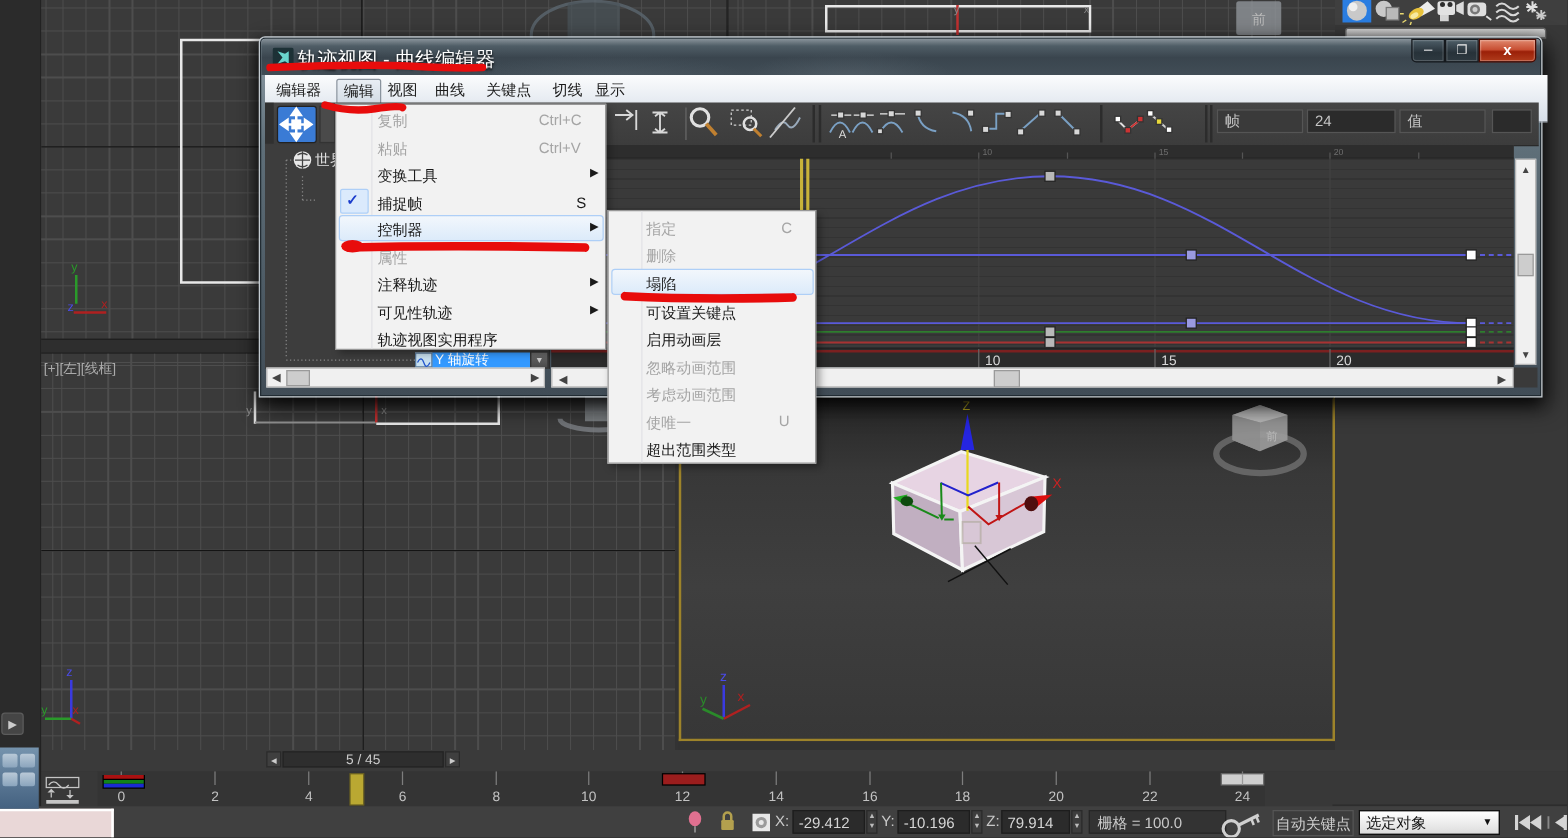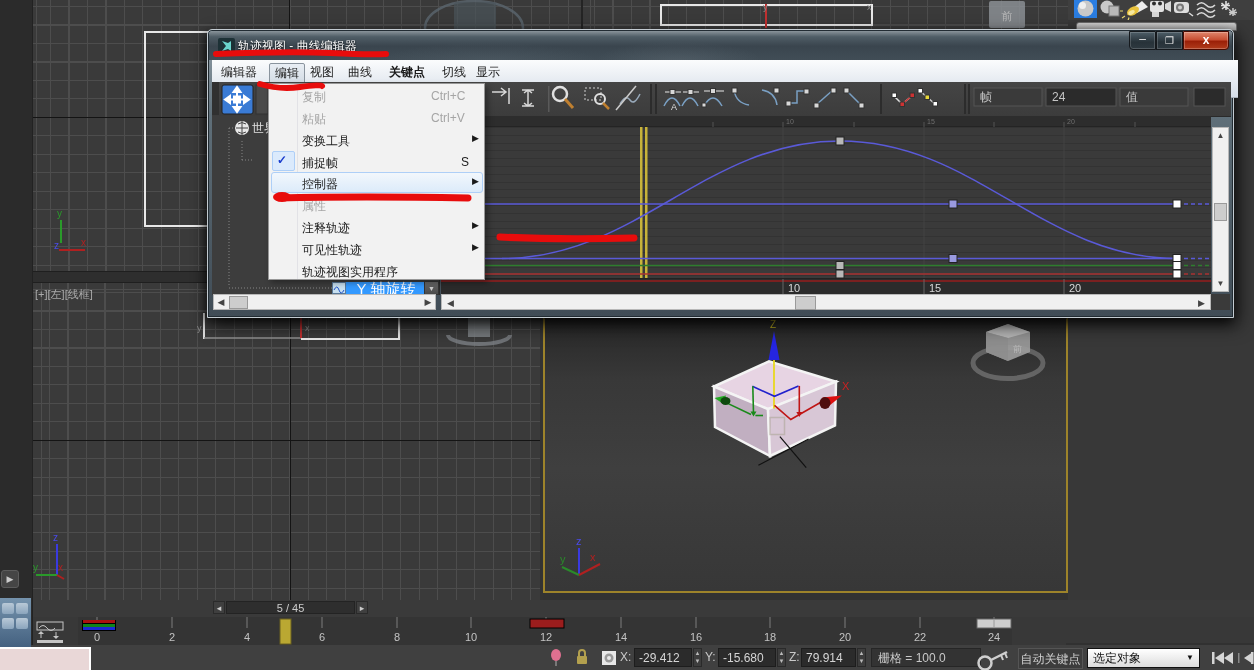--- a/index.html
+++ b/index.html
@@ -229,21 +229,21 @@
     <path d="M33 9 v-3 a3 3 0 0 1 6 0 v3" fill="none" stroke="#b3a04e" stroke-width="2"></path>
     <rect x="56" y="4" width="14" height="14" fill="#e8e8e8"></rect>
     <circle cx="63" cy="11" r="4.5" fill="#9a9a9a"></circle>
       <circle cx="63" cy="11" r="2" fill="#e8e8e8"></circle>
   </svg>
 
   <div class="abs" style="left:620px;top:650px;color:#c9c9c9;font-size:12px;">X:</div>
   <div class="abs" style="left:634px;top:648px;width:58px;height:19px;background:#2b2b2b;border:1px solid #1d1d1d;color:#d5d5d5;font-size:12px;line-height:18px;padding-left:4px;">-29.412</div>
   <div class="abs" style="left:693px;top:648px;width:9px;height:19px;background:#3d3d3d;border:1px solid #2a2a2a;color:#bbb;font-size:6px;text-align:center;line-height:8px;">▲<br>▼</div>
   <div class="abs" style="left:705px;top:650px;color:#c9c9c9;font-size:12px;">Y:</div>
-  <div class="abs" style="left:718px;top:648px;width:58px;height:19px;background:#2b2b2b;border:1px solid #1d1d1d;color:#d5d5d5;font-size:12px;line-height:18px;padding-left:4px;">-15.680</div>
+  <div class="abs" style="left:718px;top:648px;width:58px;height:19px;background:#2b2b2b;border:1px solid #1d1d1d;color:#d5d5d5;font-size:12px;line-height:18px;padding-left:4px;">-10.196</div>
   <div class="abs" style="left:777px;top:648px;width:9px;height:19px;background:#3d3d3d;border:1px solid #2a2a2a;color:#bbb;font-size:6px;text-align:center;line-height:8px;">▲<br>▼</div>
   <div class="abs" style="left:789px;top:650px;color:#c9c9c9;font-size:12px;">Z:</div>
   <div class="abs" style="left:801px;top:648px;width:55px;height:19px;background:#2b2b2b;border:1px solid #1d1d1d;color:#d5d5d5;font-size:12px;line-height:18px;padding-left:4px;">79.914</div>
   <div class="abs" style="left:857px;top:648px;width:9px;height:19px;background:#3d3d3d;border:1px solid #2a2a2a;color:#bbb;font-size:6px;text-align:center;line-height:8px;">▲<br>▼</div>
   <div class="abs" style="left:871px;top:648px;width:110px;height:19px;background:#333;border:1px solid #262626;color:#c9c9c9;font-size:12px;line-height:18px;padding-left:6px;">栅格 = 100.0</div>
 
   <svg class="abs" style="left:975px;top:648px;" width="38" height="22">
     <circle cx="10" cy="15" r="6.5" fill="none" stroke="#cfcfcf" stroke-width="2.5"></circle>
     <line x1="16" y1="12" x2="32" y2="4" stroke="#cfcfcf" stroke-width="2.5"></line>
     <line x1="26" y1="7" x2="28" y2="12" stroke="#cfcfcf" stroke-width="2"></line>
@@ -282,33 +282,33 @@
   </svg>
 
   <div class="abs" style="left:207px;top:29px;width:1027px;height:289px;border-radius:5px 5px 0 0;background:linear-gradient(180deg,#93a1ab,#5f6f79 30%,#404c56);border:1px solid #c3cbd1;box-shadow:inset 0 0 0 1px #222c33, 4px 7px 18px rgba(0,0,0,0.75), -3px 4px 10px rgba(0,0,0,0.5);">
 
     <div class="abs" style="left:1px;top:1px;width:1023px;height:29px;border-radius:4px 4px 0 0;background:radial-gradient(ellipse 120px 28px at 470px 30px, rgba(200,215,225,0.10), transparent 70%),radial-gradient(ellipse 160px 30px at 280px 32px, rgba(190,205,215,0.08), transparent 70%),linear-gradient(180deg,#8a949b 0%,#4f5d66 20%,#3a454e 52%,#414d56 100%);">
 
       <svg class="abs" style="left:9px;top:7px;" width="17" height="16">
         <rect x="0" y="0" width="17" height="16" rx="2" fill="#1d3136"></rect>
         <path d="M4 3 L10 5 L13 3 L13 13 L10 11 L4 13 L8 8 Z" fill="#6ad4cc"></path>
       </svg>
-      <div class="abs" style="left:29px;top:7px;color:#fff;font-size:12px;text-shadow:0 1px 2px #000;">轨迹视图 - 曲线编辑器</div>
+      <div class="abs" style="left:29px;top:7px;color:#fff;font-size:16px;text-shadow:0 1px 2px #000;">轨迹视图 - 曲线编辑器</div>
 
       <div class="abs" style="left:920px;top:0;width:27px;height:19px;background:linear-gradient(#4e5e68,#273239 60%,#2e3940);border:1px solid #15191d;border-radius:0 0 0 4px;box-shadow:inset 0 0 0 1px rgba(255,255,255,0.18);color:#e8e8e8;text-align:center;line-height:14px;font-size:12px;">–</div>
       <div class="abs" style="left:947px;top:0;width:27px;height:19px;background:linear-gradient(#4e5e68,#273239 60%,#2e3940);border:1px solid #15191d;box-shadow:inset 0 0 0 1px rgba(255,255,255,0.18);color:#e8e8e8;text-align:center;line-height:17px;font-size:10px;">❐</div>
       <div class="abs" style="left:974px;top:0;width:46px;height:19px;background:linear-gradient(#e0876d 0%,#c84f33 45%,#9b2008 55%,#b03c1c 100%);border:1px solid #4a0a00;border-radius:0 0 4px 0;box-shadow:inset 0 0 0 1px rgba(255,255,255,0.25);color:#fff;text-align:center;line-height:17px;font-size:12px;font-weight:bold;">x</div>
     </div>
 
     <div class="abs" style="left:4px;top:30px;width:1026px;height:38px;background:linear-gradient(#fbfcfd,#d6dee8);border-bottom:1px solid #aab2bc;color:#1a1a1a;font-size:12px;">
       <span class="abs" style="left:9px;top:4px;">编辑器</span>
       <span class="abs" style="left:57px;top:3px;border:1px solid #8a949e;border-radius:2px;background:linear-gradient(#e9eef4,#d3dce5);padding:1px 5px;">编辑</span>
       <span class="abs" style="left:98px;top:4px;">视图</span>
       <span class="abs" style="left:136px;top:4px;">曲线</span>
-      <span class="abs" style="left:177px;top:4px;font-weight:bold;">关键点</span>
+      <span class="abs" style="left:177px;top:4px;">关键点</span>
       <span class="abs" style="left:230px;top:4px;">切线</span>
       <span class="abs" style="left:264px;top:4px;text-align:center;">显示</span>
     </div>
 
     <div class="abs" style="left:4px;top:52px;width:1019px;height:35px;background:linear-gradient(#454545,#3c3c3c);border-bottom:1px solid #2a2a2a;"></div>
 
   </div>
 
   <svg class="abs" style="left:212px;top:82px;" width="1017" height="34">
     <rect x="0" y="0" width="7" height="33" fill="#303030"></rect>
@@ -409,21 +409,21 @@
       </g>
       <circle cx="30" cy="12" r="7" fill="#e8e8e8"></circle>
       <path d="M26 8 a7 7 0 0 1 8 0 M24 12 h12 M26 16 a7 7 0 0 0 8 0 M30 5 v14" stroke="#444" fill="none"></path>
       <text x="40" y="16" fill="#e0e0e0" font-size="12" font-family="Liberation Sans">世界</text>
     </svg>
 
     <div class="abs" style="left:120px;top:166px;width:14px;height:12px;background:#c8e0f0;border:1px solid #5a7a9a;"></div>
     <svg class="abs" style="left:120px;top:166px;" width="14" height="12">
         <path d="M2 8 q3 -6 5 0 t5 0" stroke="#2255cc" fill="none"></path>
       </svg>
-    <div class="abs" style="left:134px;top:166px;width:78px;height:13px;background:#3399ff;color:#fff;font-size:15px;line-height:13px;padding-left:2px;text-align:center;">Y 轴旋转</div>
+    <div class="abs" style="left:134px;top:166px;width:78px;height:13px;background:#3399ff;color:#fff;font-size:11px;line-height:13px;padding-left:2px;">Y 轴旋转</div>
     <div class="abs" style="left:212px;top:165px;width:15px;height:14px;background:linear-gradient(#6a6a6a,#4a4a4a);border:1px solid #333;color:#ccc;font-size:7px;text-align:center;line-height:13px;">▼</div>
   </div>
 
   <div class="abs" style="left:441px;top:116px;width:770px;height:162px;background:#3a3a3a;overflow:hidden;">
     <div class="abs" style="left:0;top:0;width:770px;height:11px;background:#2d2d2d;border-bottom:1px solid #242424;"></div>
     <div class="abs" style="left:0;top:11px;width:770px;height:151px;background:repeating-linear-gradient(#333 0 1px, #3a3a3a 1px 7.8px);"></div>
     <svg class="abs" style="left:0;top:0;" width="770" height="162">
 
       <line x1="342" y1="11" x2="342" y2="162" stroke="#424242"></line>
       <line x1="483" y1="11" x2="483" y2="162" stroke="#424242"></line>
@@ -526,20 +526,35 @@
     <div class="abs" style="left:33px;top:92px;">控制器</div>
       <div class="abs" style="left:203px;top:92px;font-size:9px;">▶</div>
     <div class="abs" style="left:33px;top:114px;color:#a5a5a5;">属性</div>
     <div class="abs" style="left:33px;top:136px;">注释轨迹</div>
       <div class="abs" style="left:203px;top:136px;font-size:9px;">▶</div>
     <div class="abs" style="left:33px;top:158px;">可见性轨迹</div>
       <div class="abs" style="left:203px;top:158px;font-size:9px;">▶</div>
     <div class="abs" style="left:33px;top:180px;">轨迹视图实用程序</div>
   </div>
 
+  <div class="abs" style="left:486px;top:168px;width:167px;height:203px;background:#f2f2f2;border:1px solid #979797;box-shadow:3px 3px 6px rgba(0,0,0,0.35);font-size:12px;color:#1a1a1a;">
+    <div class="abs" style="left:26px;top:0;width:1px;height:201px;background:#e2e2e6;"></div>
+    <div class="abs" style="left:30px;top:6px;color:#a5a5a5;">指定</div>
+      <div class="abs" style="left:138px;top:6px;color:#a5a5a5;">C</div>
+    <div class="abs" style="left:30px;top:28px;color:#a5a5a5;">删除</div>
+    <div class="abs" style="left:2px;top:46px;width:162px;height:21px;background:linear-gradient(#f2f7fc,#dcebfa);border:1px solid #aecff7;border-radius:3px;"></div>
+    <div class="abs" style="left:30px;top:50px;">塌陷</div>
+    <div class="abs" style="left:30px;top:73px;">可设置关键点</div>
+    <div class="abs" style="left:30px;top:95px;">启用动画层</div>
+    <div class="abs" style="left:30px;top:117px;color:#a5a5a5;">忽略动画范围</div>
+    <div class="abs" style="left:30px;top:139px;color:#a5a5a5;">考虑动画范围</div>
+    <div class="abs" style="left:30px;top:161px;color:#a5a5a5;">使唯一</div>
+      <div class="abs" style="left:136px;top:161px;color:#a5a5a5;">U</div>
+    <div class="abs" style="left:30px;top:183px;">超出范围类型</div>
+  </div>
 
   <svg class="abs" style="left:0;top:0;" width="1254" height="670" pointer-events="none">
     <path d="M216 54 Q290 51 330 53 T386 54" fill="none" stroke="#e80c0c" stroke-width="6" stroke-linecap="round"></path>
     <path d="M260 84 Q280 90 300 87 T322 86" fill="none" stroke="#e80c0c" stroke-width="6" stroke-linecap="round"></path>
     <path d="M279 198 Q360 196 468 198" fill="none" stroke="#e80c0c" stroke-width="7" stroke-linecap="round"></path>
     <ellipse cx="282" cy="197" rx="9" ry="5" fill="#e80c0c"></ellipse>
     <path d="M500 237 Q560 240 634 238" fill="none" stroke="#e80c0c" stroke-width="7" stroke-linecap="round"></path>
   </svg>
 
 </div>

